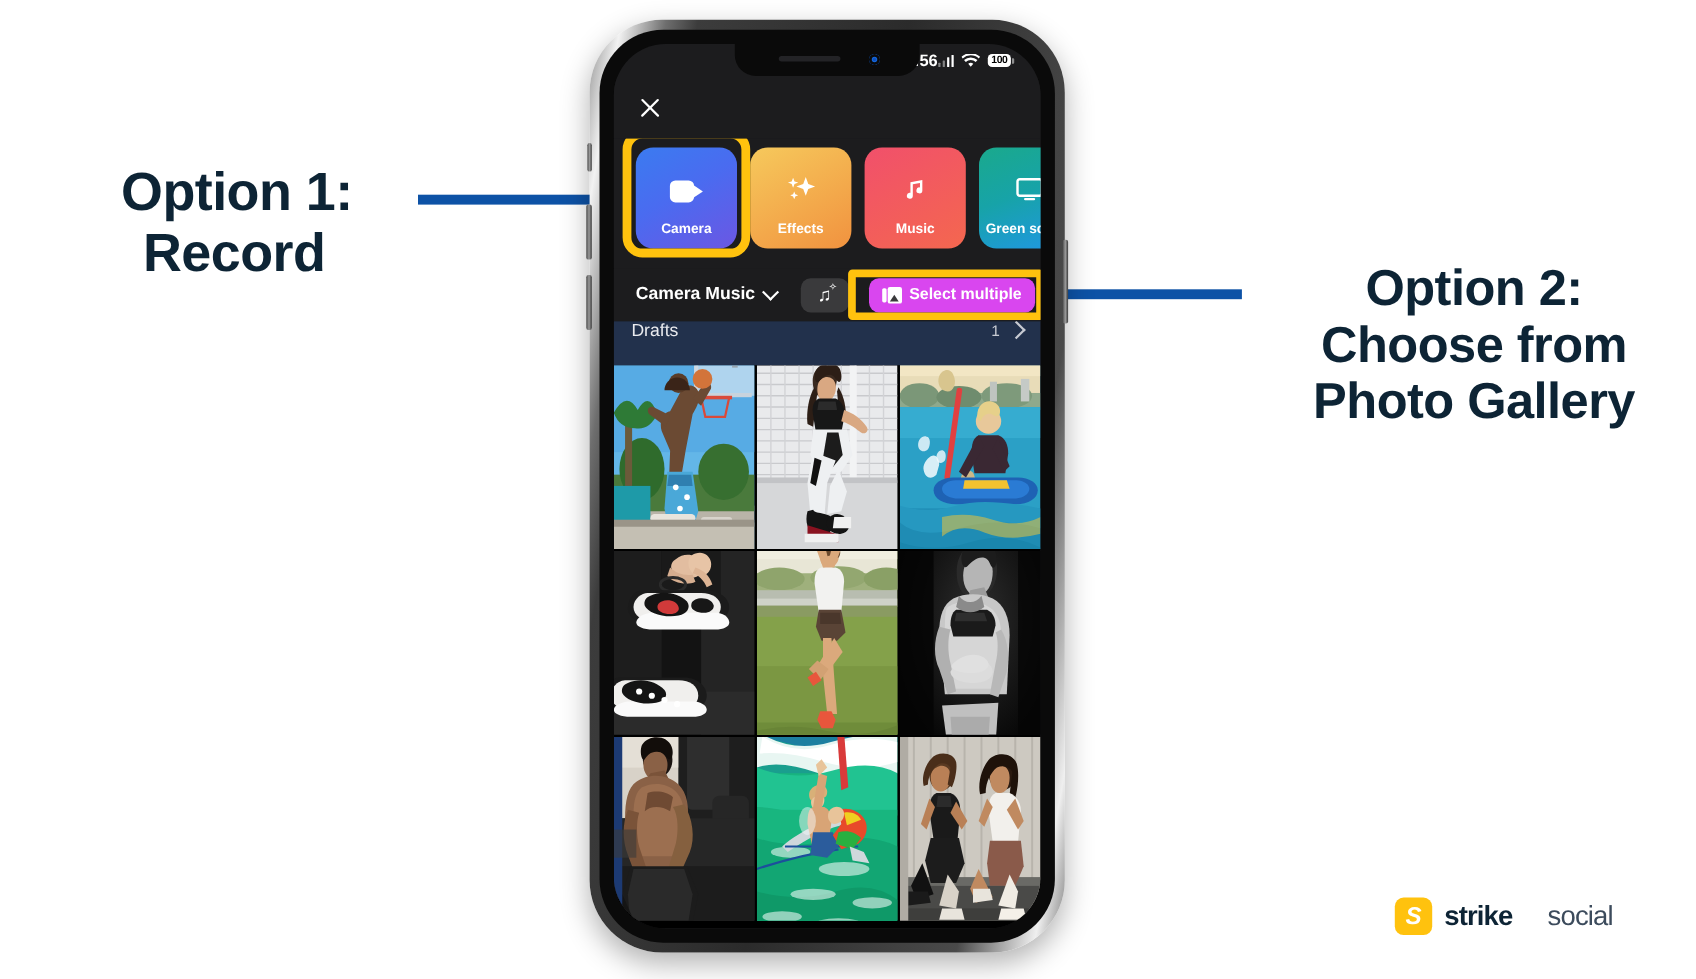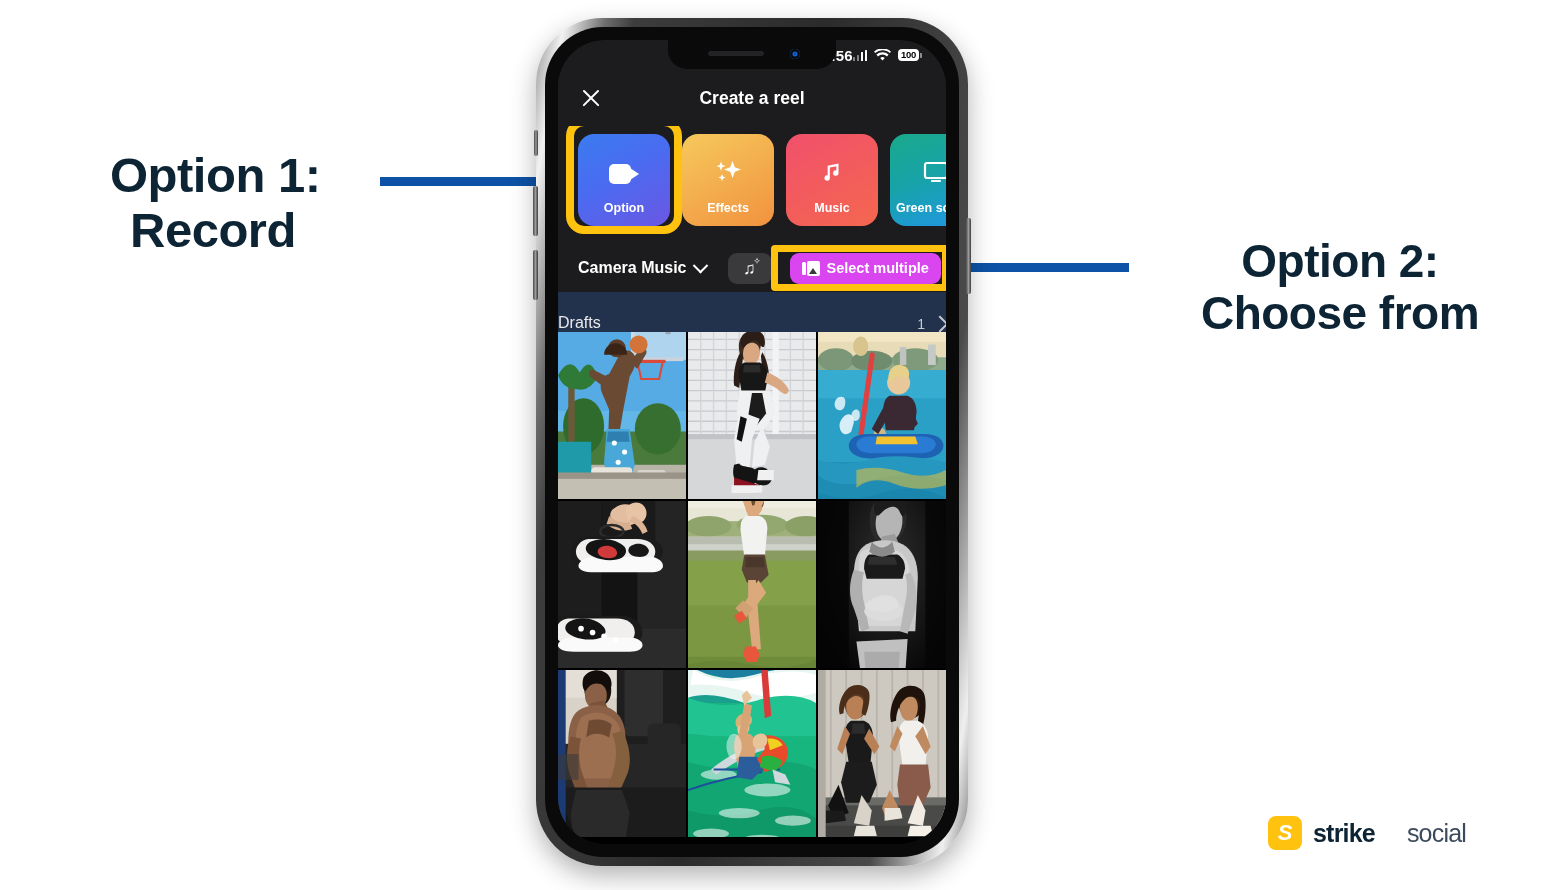--- a/index.html
+++ b/index.html
@@ -191,22 +191,22 @@
   .photo-ico .b2{position:absolute;left:5px;top:0;width:13px;height:15px;background:#fff;border-radius:2px;}
   .photo-ico .b2:after{content:"";position:absolute;left:2px;bottom:2px;
     border-left:4px solid transparent;border-right:4px solid transparent;border-bottom:6px solid #3a3a3c;}
   .note-ico{color:#fff;font-size:17px;line-height:1;position:relative;}
   .note-ico .spark{position:absolute;right:-5px;top:-3px;font-size:9px;}
 
   
   .drafts{
     position:absolute;top:252px;left:0;right:0;height:40px;
     background:#223css;
-    display:flex;align-items:flex-end;justify-content:space-between;
-    padding:0 0;box-sizing:border-box;z-index:10;cursor:pointer;
+    display:flex;align-items:flex-start;justify-content:space-between;
+    padding:0 16px;box-sizing:border-box;z-index:10;cursor:pointer;
   }
   .drafts{background:#22314c;}
   .drafts .dlabel{color:#e9eaee;font-size:16px;}
   .drafts .dright{display:flex;align-items:center;gap:9px;color:#c7cad2;font-size:14px;}
   .chev-r{width:10px;height:10px;border-top:2px solid #c7cad2;border-right:2px solid #c7cad2;
     transform:rotate(45deg);}
 
   
   .grid{
     position:absolute;top:292px;left:0;right:0;bottom:0;
@@ -240,20 +240,21 @@
 
   <div class="annot" id="annot-left">
     <span>Option 1:</span>
     <span class="l2">Record</span>
   </div>
   <div class="connector" id="connector-left"></div>
 
   <div class="annot" id="annot-right">
     <span>Option 2:</span>
     <span>Choose from</span>
+    <span>Photo Gallery</span>
   </div>
   <div class="connector" id="connector-right"></div>
 
   <div class="phone">
     <div class="btn-side" id="btn-silence"></div>
     <div class="btn-side" id="btn-volup"></div>
     <div class="btn-side" id="btn-voldown"></div>
     <div class="btn-side" id="btn-power"></div>
 
     <div class="phone-inner">
@@ -280,32 +281,31 @@
             </svg>
             <div class="batt-wrap">
               <span class="battery">100</span>
               <span class="batt-tip"></span>
             </div>
           </div>
         </div>
 
         <div class="app-header">
           <div class="close-x"></div>
-          <div class="app-title">Create a reel</div>
         </div>
 
         <div class="tiles-area">
           <div class="tiles">
 
             <div class="tile" id="tile-camera">
               <div class="ticon cam-ico">
                 <span class="body"></span>
                   <span class="lens"></span>
               </div>
-              <div class="tlabel">Option</div>
+              <div class="tlabel">Camera</div>
             </div>
 
             <div class="tile" id="tile-effects">
               <div class="ticon">
                 <svg width="28" height="26" viewBox="0 0 28 26">
                   <path d="M18.5 2l2.3 6.2L27 10.5l-6.2 2.3L18.5 19l-2.3-6.2L10 10.5l6.2-2.3z" fill="#fff"></path>
                   <path d="M7 2.5l1.3 3.4L11.7 7 8.3 8.3 7 11.7 5.7 8.3 2.3 7l3.4-1.1z" fill="#fff"></path>
                   <path d="M8 15l1 2.6 2.6 1L9 19.6 8 22.2 7 19.6 4.4 18.6 7 17.6z" fill="#fff"></path>
                 </svg>
               </div>

